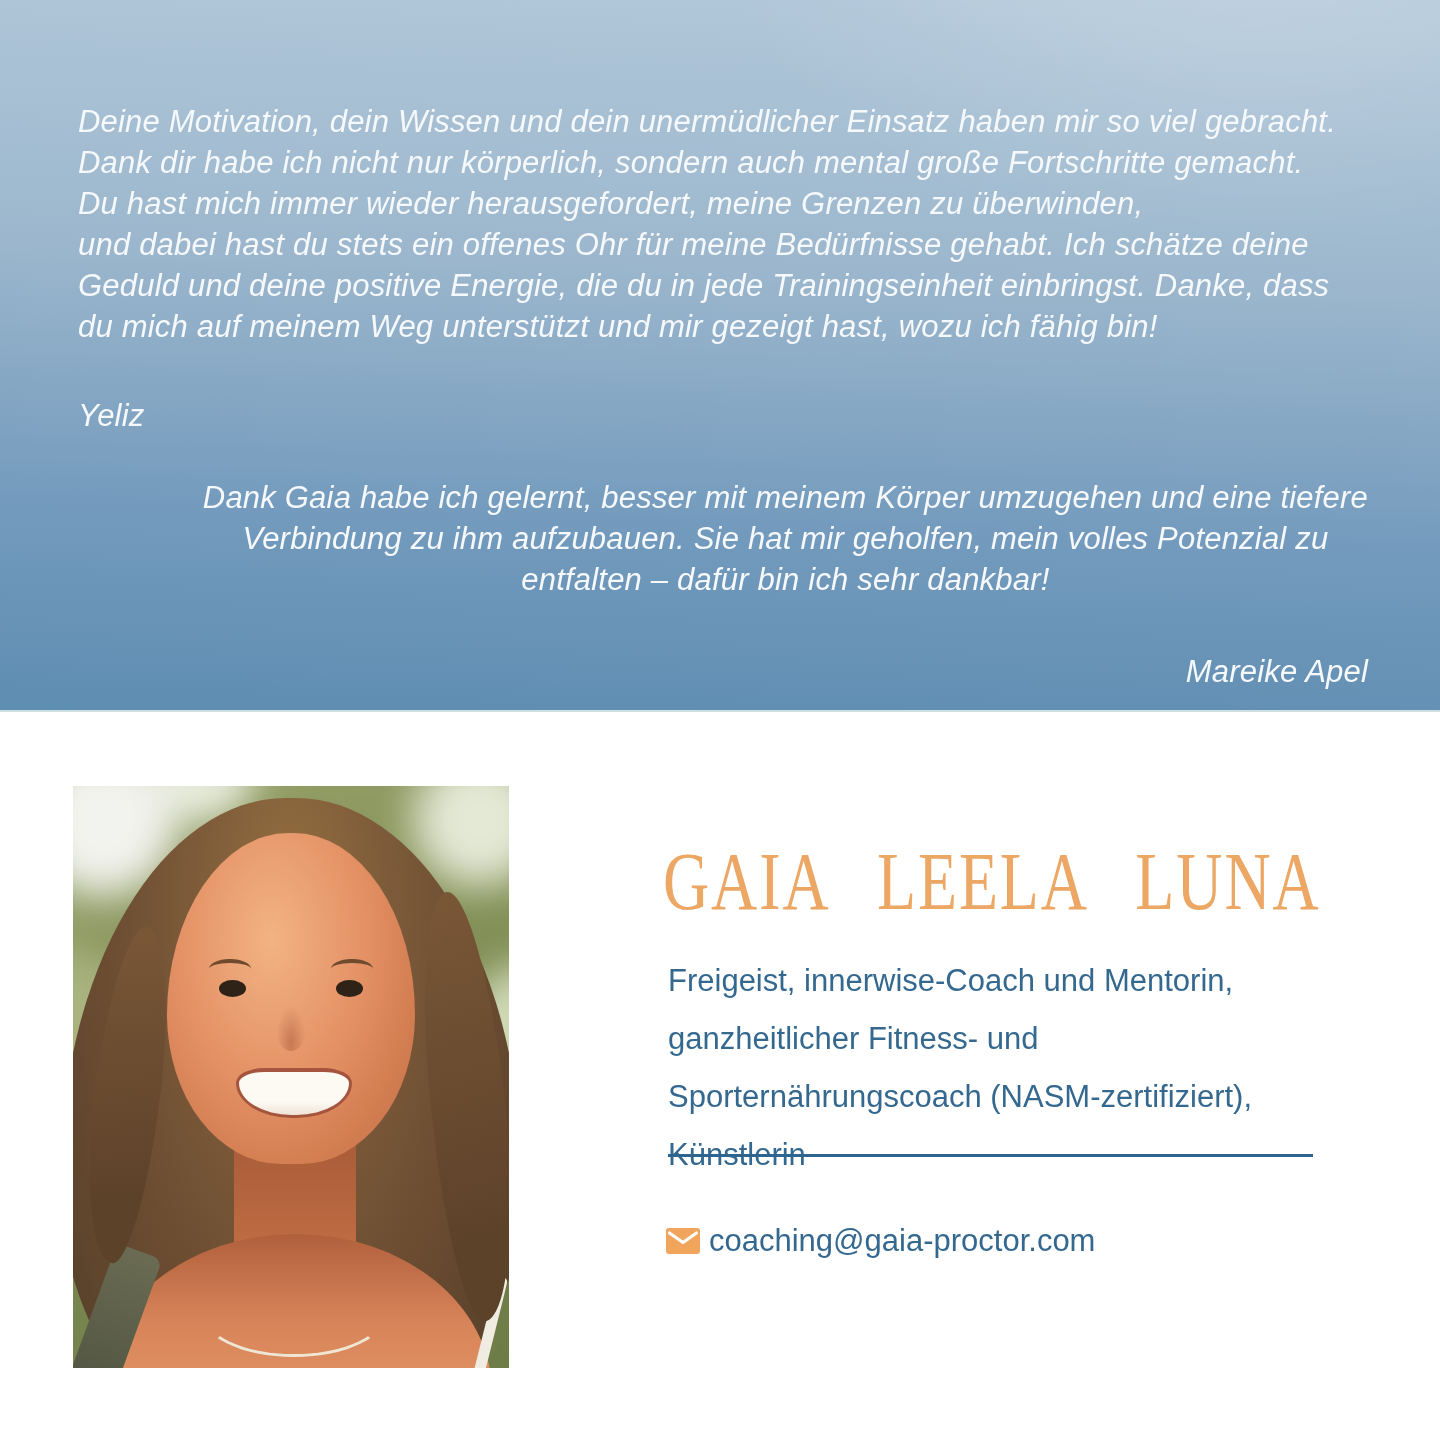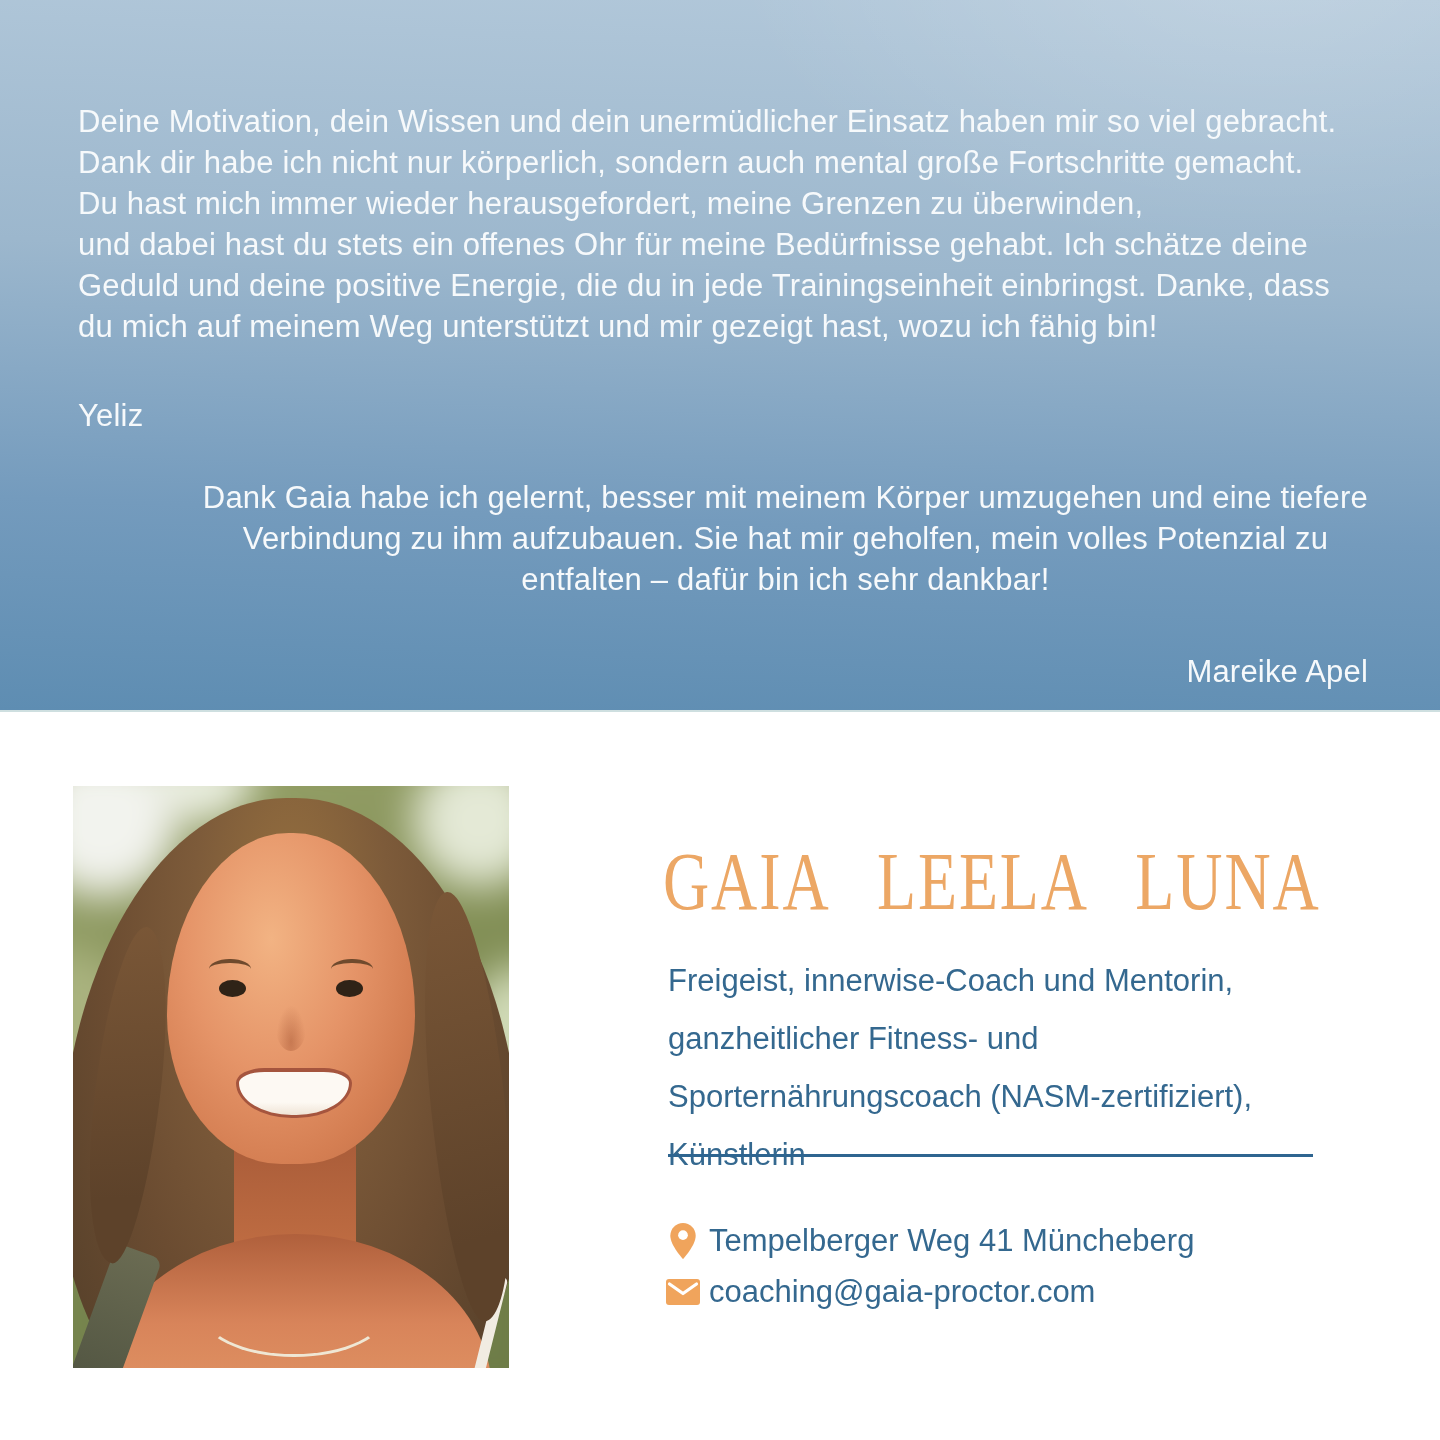--- a/index.html
+++ b/index.html
@@ -12,21 +12,21 @@
     position:absolute;left:0;top:0;width:1440px;height:710px;
     background:
       radial-gradient(ellipse 900px 520px at 88% -8%, rgba(255,255,255,0.20), transparent 60%),
       linear-gradient(182deg,#b2c8da 0%,#9cb7cd 38%,#7b a0c0 60%,#749bbd 72%,#5e8db2 100%);
     background:
       radial-gradient(ellipse 900px 520px at 88% -8%, rgba(255,255,255,0.20), transparent 60%),
       linear-gradient(182deg,#b2c8da 0%,#9cb7cd 38%,#749bbd 72%,#5e8db2 100%);
     border-bottom:2px solid #cedfe0;
   }
   .t-text{
-    color:#f6f9fb;font-size:31px;line-height:41px;
+    font-style:italic;color:#f6f9fb;font-size:31px;line-height:41px;
     white-space:pre;letter-spacing:0.2px;
   }
   .t1{position:absolute;left:78px;top:70px;text-align:left;}
   .t1-author{position:absolute;left:78px;top:364px;}
   .t2{position:absolute;right:72px;top:446px;text-align:center;}
   .t2-author{position:absolute;right:72px;top:620px;}
 
   
   .name{
     position:absolute;left:663px;top:779px;
@@ -143,29 +143,20 @@
 
   <h1 class="name">GAIA LEELA LUNA</h1>
   <p class="desc">Freigeist, innerwise-Coach und Mentorin,
 ganzheitlicher Fitness- und
 Sporternährungscoach (NASM-zertifiziert),
 Künstlerin</p>
   <hr class="divider">
 
   <div class="contact">
 
-    <div class="c-row">
-      <span class="c-icon">
-        <svg width="26" height="36" viewBox="0 0 24 34" aria-hidden="true">
-          <path d="M12 0C5.4 0 0 5.4 0 12c0 9 12 22 12 22s12-13 12-22C24 5.4 18.6 0 12 0z" fill="#F0A45C"></path>
-          <circle cx="12" cy="11.5" r="4.6" fill="#ffffff"></circle>
-        </svg>
-      </span>
-      <span class="c-text">Tempelberger Weg 41 Müncheberg</span>
-    </div>
 
     <div class="c-row">
       <span class="c-icon">
         <svg width="34" height="26" viewBox="0 0 34 26" aria-hidden="true">
           <rect width="34" height="26" rx="3" fill="#F0A45C"></rect>
           <path d="M3.5 5l13.5 9.5L30.5 5" stroke="#ffffff" stroke-width="3.2" fill="none" stroke-linecap="round" stroke-linejoin="round"></path>
         </svg>
       </span>
       <span class="c-text">coaching@gaia-proctor.com</span>
     </div>

